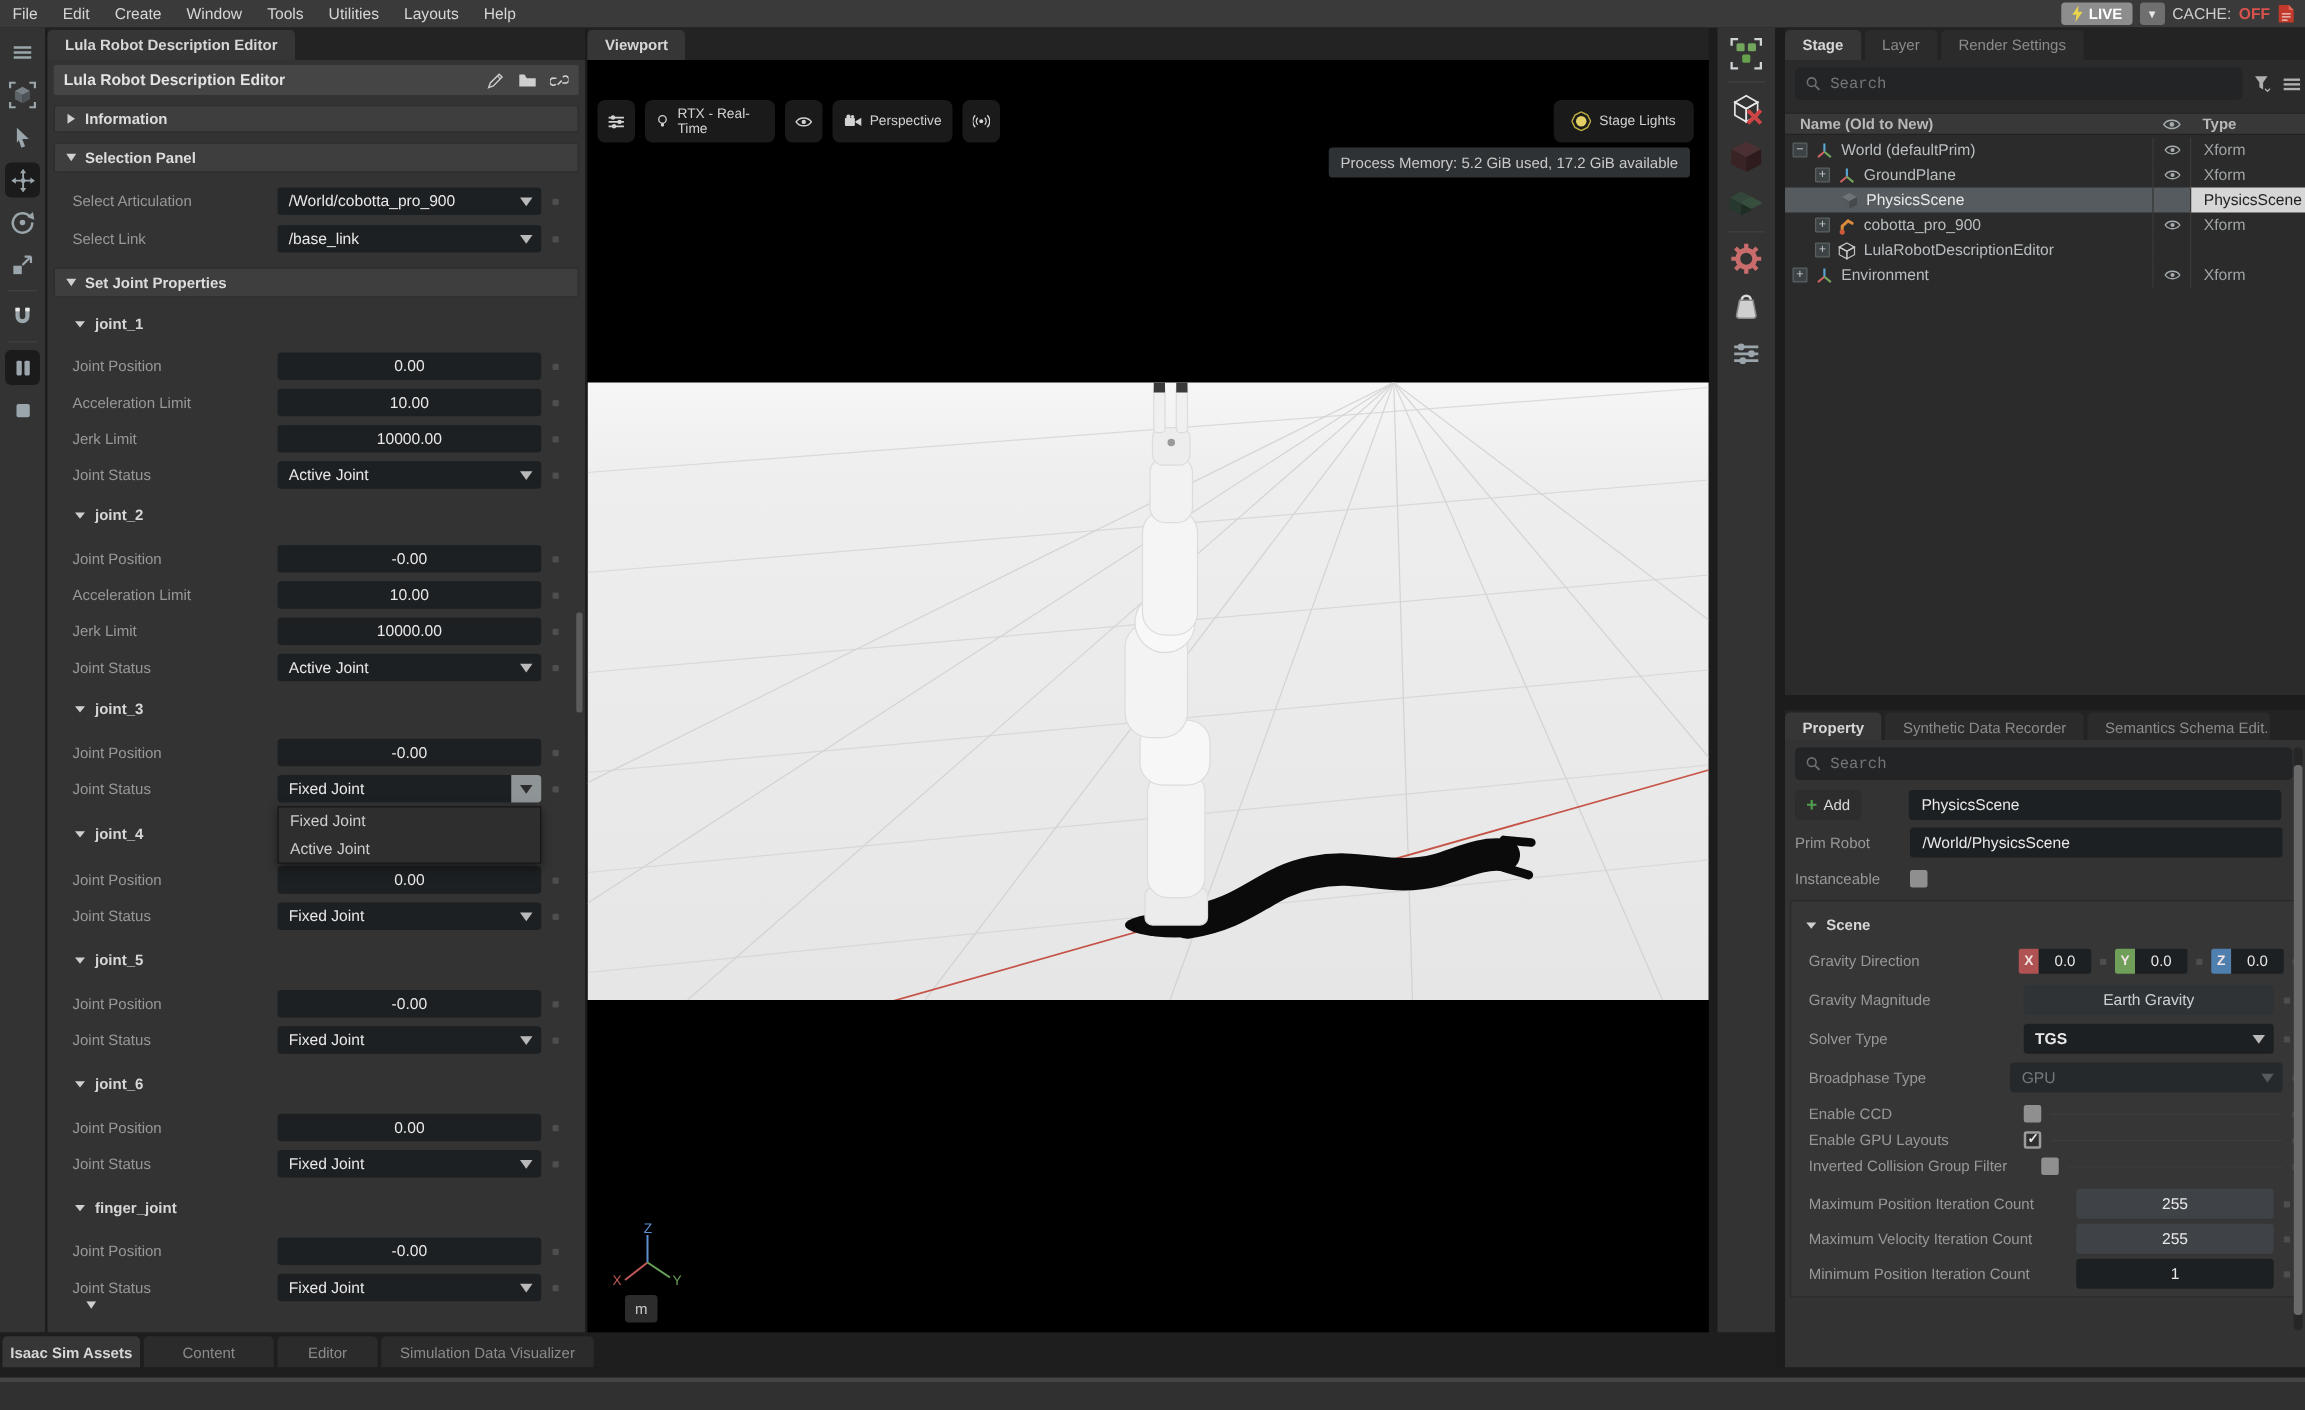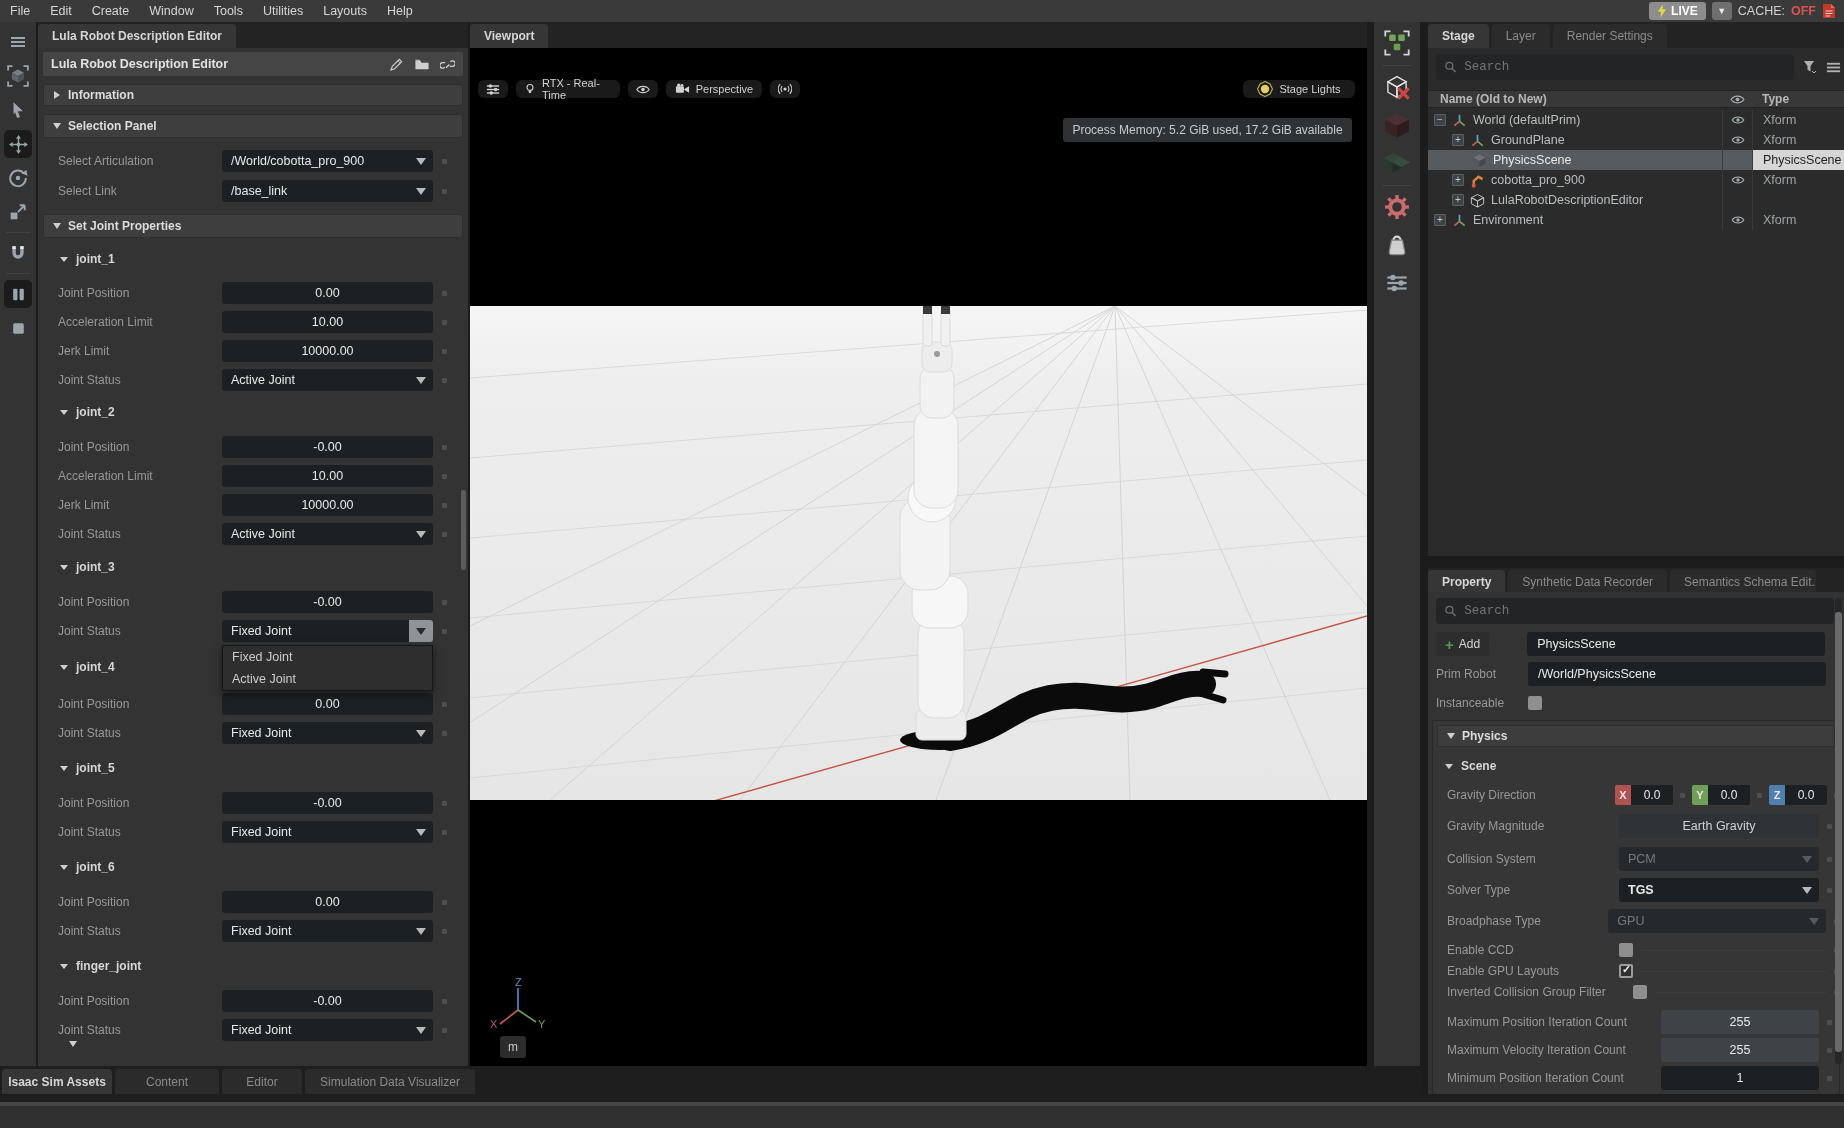--- a/index.html
+++ b/index.html
@@ -60,21 +60,21 @@
   .jrow .ctl{width:211px;height:22px}
   .jrow .dot{margin-left:9px}
   #jointmenu{position:absolute;left:184px;top:623px;width:211px;background:#2e2e2e;
     border:1px solid #161616;box-shadow:0 3px 8px rgba(0,0,0,.5);z-index:5}
   #jointmenu .opt{height:22px;display:flex;align-items:center;padding-left:9px;color:#cdcdcd;font-size:12.5px}
   #lp-scroll{position:absolute;right:2px;top:468px;width:5px;height:80px;background:#5c5c5c;border-radius:2px}
   .clipped{height:12px;overflow:hidden;display:flex;align-items:flex-start;padding-left:22px;color:#c9c9c9;font-weight:bold}
   
   #viewport{position:absolute;left:470px;top:22px;width:897px;height:1044px}
   #vpcontent{position:absolute;left:0;top:26px;width:897px;height:1018px;background:#000}
-  .vbtn{position:absolute;top:32px;height:18px;background:rgba(28,28,28,.92);border-radius:6px;
+  .vbtn{position:absolute;top:32px;height:34px;background:rgba(28,28,28,.92);border-radius:6px;
     display:flex;align-items:center;justify-content:center;gap:6px;color:#d2d2d2;font-size:11px;padding:0 8px}
   #tooltip{position:absolute;left:593px;top:70px;width:289px;height:24px;background:#2e3234;border-radius:3px;
     display:flex;align-items:center;justify-content:center;color:#c9c9c9;font-size:12px;white-space:nowrap}
   #axisgizmo{position:absolute;left:18px;top:930px;width:60px;height:60px}
   #unitbox{position:absolute;left:30px;top:988px;width:26px;height:22px;background:#2c2c2c;border-radius:3px;
     display:flex;align-items:center;justify-content:center;color:#cacaca}
   
   #rtoolbar{position:absolute;left:1374px;top:22px;width:46px;height:1044px;background:#333;
     display:flex;flex-direction:column;align-items:center}
   #rtoolbar .tbi{width:34px;height:34px;display:flex;align-items:center;justify-content:center;margin-top:4px}
@@ -886,24 +886,20 @@
       <div class="prow" style="margin-top:6px;padding-left:8px">
         <span class="lbl" style="width:92px">Prim Robot</span>
         <div class="fld" style="width:298px;height:24px;justify-content:flex-start;padding-left:10px">/World/PhysicsScene</div>
       </div>
       <div class="prow" style="margin-top:8px;padding-left:8px;height:18px">
         <span class="lbl" style="width:92px">Instanceable</span>
         <span class="cb"></span>
       </div>
 
       <div id="physsec">
-        <div class="sechdr" style="margin:4px 4px 0;background:#3d3d3d">
-          <i class="tri-d"></i>
-            <span>Physics</span>
-        </div>
         <div class="jhdr" style="margin-top:10px;padding-left:12px">
           <i class="tri-d" style="margin-right:8px"></i>
             <span>Scene</span>
         </div>
 
         <div class="prow" style="margin-top:10px">
           <span class="plbl lbl">Gravity Direction</span>
           <span class="xyz">
             <span class="axbadge" style="background:#b05252">X</span>
             <span class="axfld">0.0</span>
@@ -916,30 +912,20 @@
             <span class="dot" style="margin:0 0 0 7px"></span>
           </span>
         </div>
 
         <div class="prow" style="margin-top:9px">
           <span class="plbl lbl">Gravity Magnitude</span>
           <div class="fld" style="width:200px;height:24px;background:#2f3336;color:#cfd2d3">Earth Gravity</div>
           <span class="dot" style="margin-left:8px"></span>
         </div>
 
-        <div class="prow" style="margin-top:9px">
-          <span class="plbl lbl">Collision System</span>
-          <div class="dd disabled" style="width:200px;height:24px">
-            <span class="txt">PCM</span>
-              <span class="ddarrow">
-                <i></i>
-              </span>
-          </div>
-          <span class="dot" style="margin-left:8px"></span>
-        </div>
         <div class="prow" style="margin-top:7px">
           <span class="plbl lbl">Solver Type</span>
           <div class="dd" style="width:200px;height:24px;font-weight:bold">
             <span class="txt">TGS</span>
               <span class="ddarrow">
                 <i></i>
               </span>
           </div>
           <span class="dot" style="margin-left:8px"></span>
         </div>

